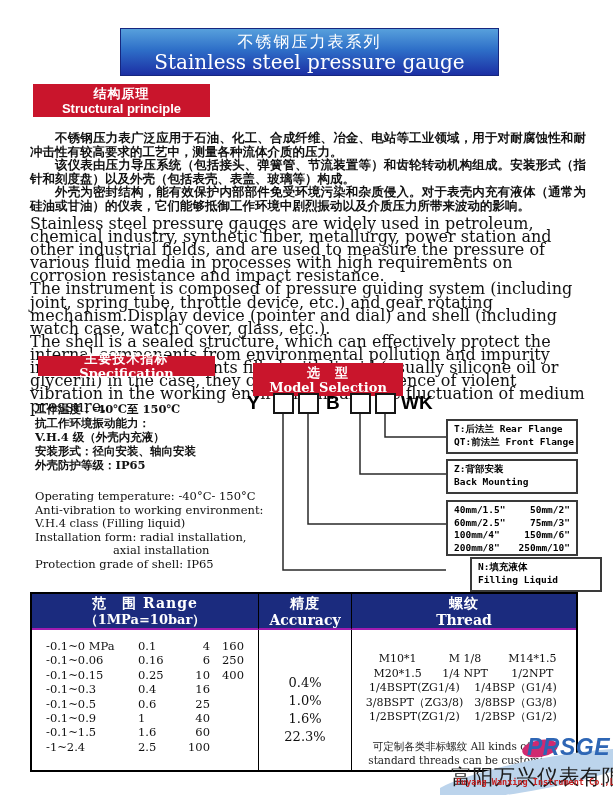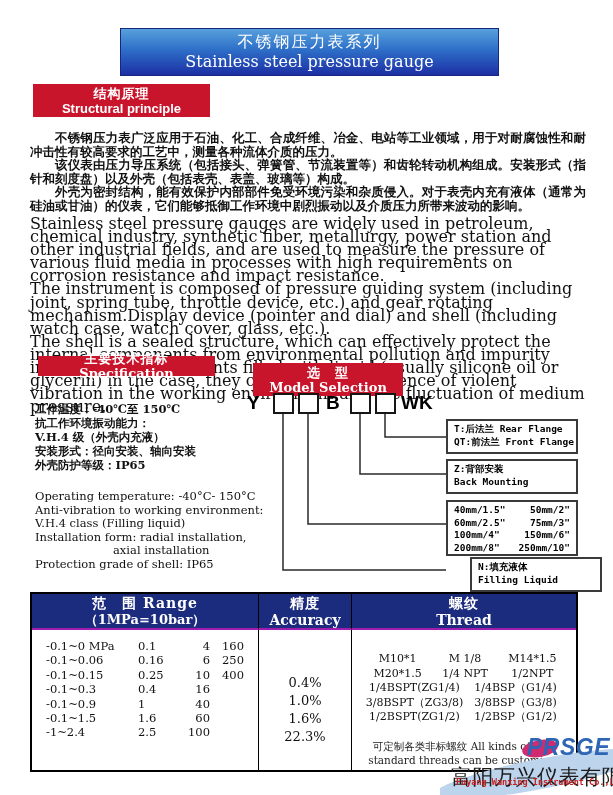--- a/index.html
+++ b/index.html
@@ -11,21 +11,21 @@
 
   
   .banner {
     position:absolute; left:120px; top:28px; width:377px; height:46px;
     background:linear-gradient(180deg, var(--banner-top,#57a0dc) 0%, #2e6fc8 45%, var(--banner-bottom,#1c2fa4) 100%);
     border:1px solid #16277f;
     display:flex; flex-direction:column; align-items:center; justify-content:center;
     color:#fff;
   }
   .banner .zh { font-size:16px; letter-spacing:2px; line-height:20px; }
-  .banner .en { font-size:16px; line-height:20px; }
+  .banner .en { font-size:20px; line-height:20px; }
 
   
   .badge {
     position:absolute; background:var(--badge-red,#c9152c); color:#fff;
     text-align:center; display:flex; flex-direction:column; justify-content:center;
     line-height:15px;
   }
   .badge .zh { font-size:13px; font-weight:bold; letter-spacing:1px; }
   .badge .en { font-size:13px; font-weight:bold; }
   .badge .en.sans { font-family:"Liberation Sans", sans-serif; }
@@ -268,20 +268,26 @@
           <span class="rc2">10</span>
           <span class="rc3">400</span>
         </div>
       <div class="range-row">
           <span class="rc0">-0.1~0.3</span>
           <span class="rc1">0.4</span>
           <span class="rc2">16</span>
           <span class="rc3"></span>
         </div>
       <div class="range-row">
+          <span class="rc0">-0.1~0.5</span>
+          <span class="rc1">0.6</span>
+          <span class="rc2">25</span>
+          <span class="rc3"></span>
+        </div>
+      <div class="range-row">
           <span class="rc0">-0.1~0.9</span>
           <span class="rc1">1</span>
           <span class="rc2">40</span>
           <span class="rc3"></span>
         </div>
       <div class="range-row">
           <span class="rc0">-0.1~1.5</span>
           <span class="rc1">1.6</span>
           <span class="rc2">60</span>
           <span class="rc3"></span>

